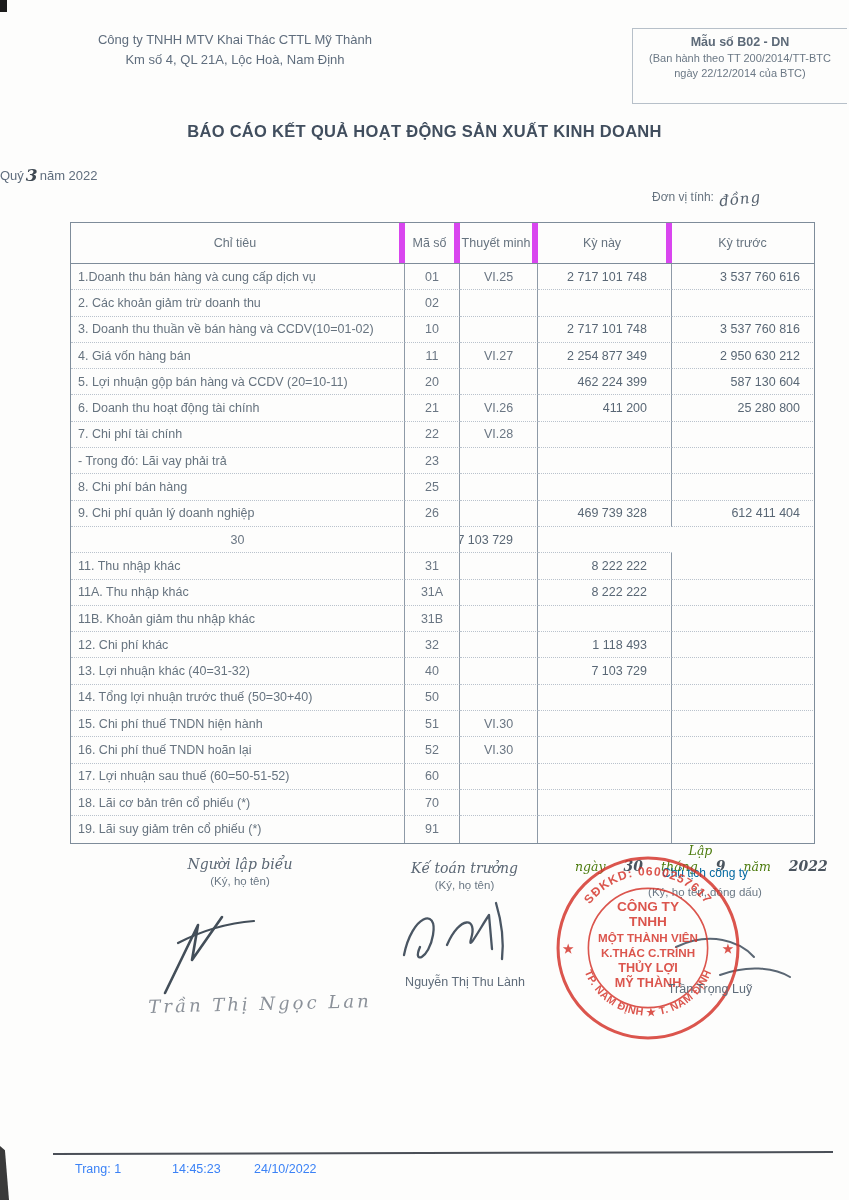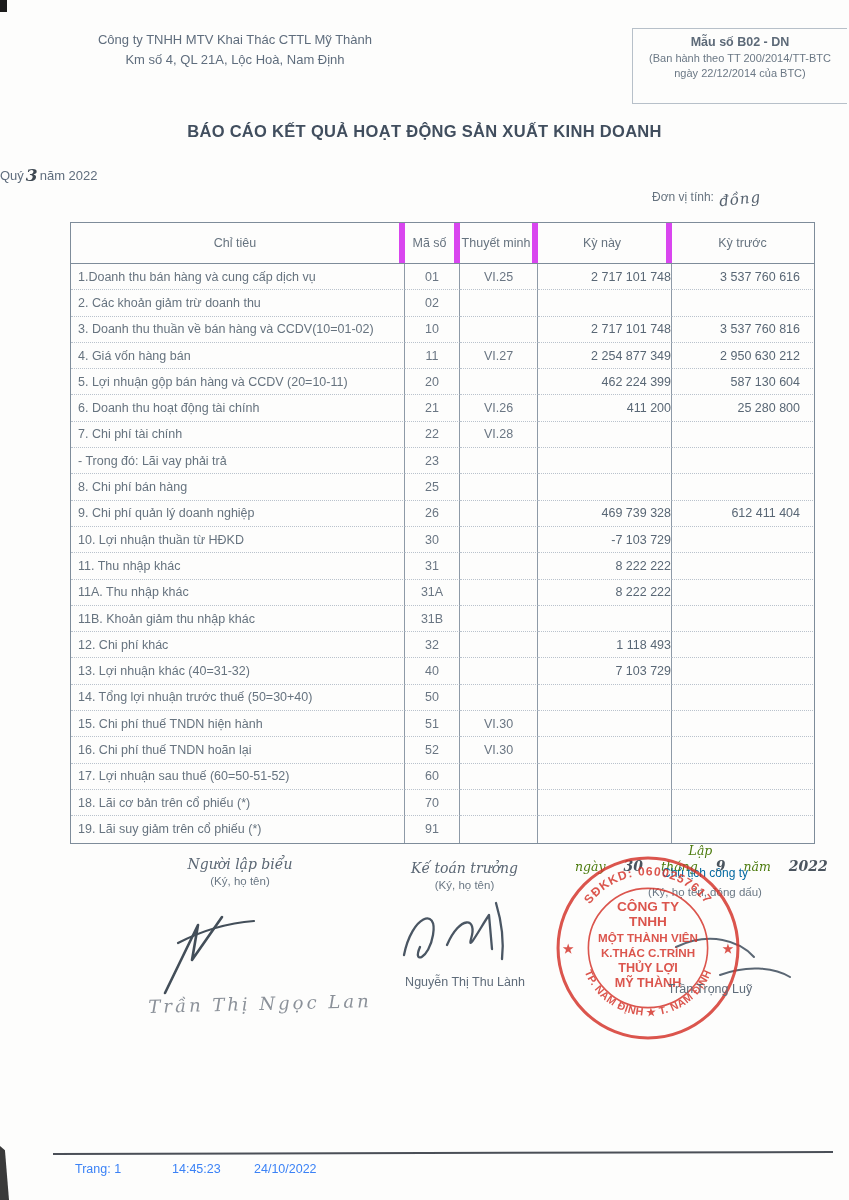--- a/index.html
+++ b/index.html
@@ -35,21 +35,21 @@
   .thead .c{display:flex;align-items:center;justify-content:center;font-size:12.5px;color:#66737f;border-right:6px solid #d946ef;box-sizing:border-box;}
   .thead .c:last-child{border-right:none;}
   .trow{height:26.3px;}
   .trow .c{display:flex;align-items:center;font-size:12.5px;border-right:1px solid #8e9aa7;border-bottom:1px dotted #b9c2cc;box-sizing:border-box;overflow:hidden;white-space:nowrap;}
   .trow .c:last-child{border-right:none;}
   .trow:last-child .c{border-bottom:none;}
   .c.label{padding-left:7px;color:#66737f;}
   .c.code{justify-content:center;color:#6a7683;}
   .c.note{justify-content:center;color:#6a7683;}
   .c.val{justify-content:flex-end;color:#596775;}
-  .c.cur{}
+  .c.cur{padding-right:24px;}
   .c.prev{padding-right:13px;}
 
   
   .sig-title{font-family:"DejaVu Serif",serif;font-style:italic;font-size:14px;color:#5a6673;}
   .sig-sub{font-size:11.5px;color:#6b7885;margin-top:3px;}
   .sig-left{position:absolute;left:150px;top:856px;width:180px;text-align:center;}
   .sig-mid{position:absolute;left:382px;top:860px;width:165px;text-align:center;}
   .date-line{position:absolute;left:575px;top:843px;width:235px;text-align:center;font-size:12.5px;}
   .date-line .it{font-family:"DejaVu Serif",serif;font-style:italic;color:#4d7c0f;margin:0 16px;}
   .date-line .hw{font-size:14px;color:#4a545e;margin:0 2px;}
@@ -174,21 +174,20 @@
       <div class="c val prev"></div>
     </div>
         <div class="trow grid-cols">
       <div class="c label">9. Chi phí quản lý doanh nghiệp</div>
       <div class="c code">26</div>
       <div class="c note"></div>
       <div class="c val cur">469 739 328</div>
       <div class="c val prev">612 411 404</div>
     </div>
         <div class="trow grid-cols">
-      <div class="c label">10. Lợi nhuận thuần từ HĐKD</div>
       <div class="c code">30</div>
       <div class="c note"></div>
       <div class="c val cur">-7 103 729</div>
       <div class="c val prev"></div>
     </div>
         <div class="trow grid-cols">
       <div class="c label">11. Thu nhập khác</div>
       <div class="c code">31</div>
       <div class="c note"></div>
       <div class="c val cur">8 222 222</div>

